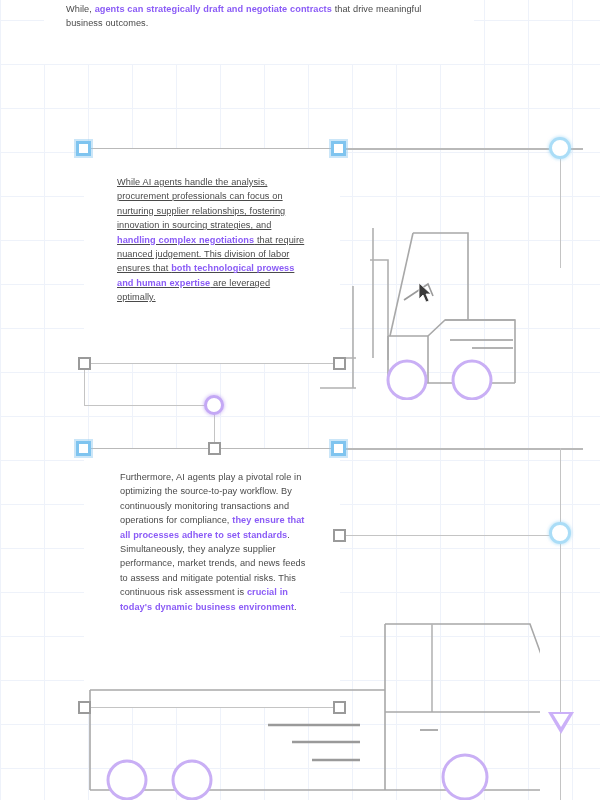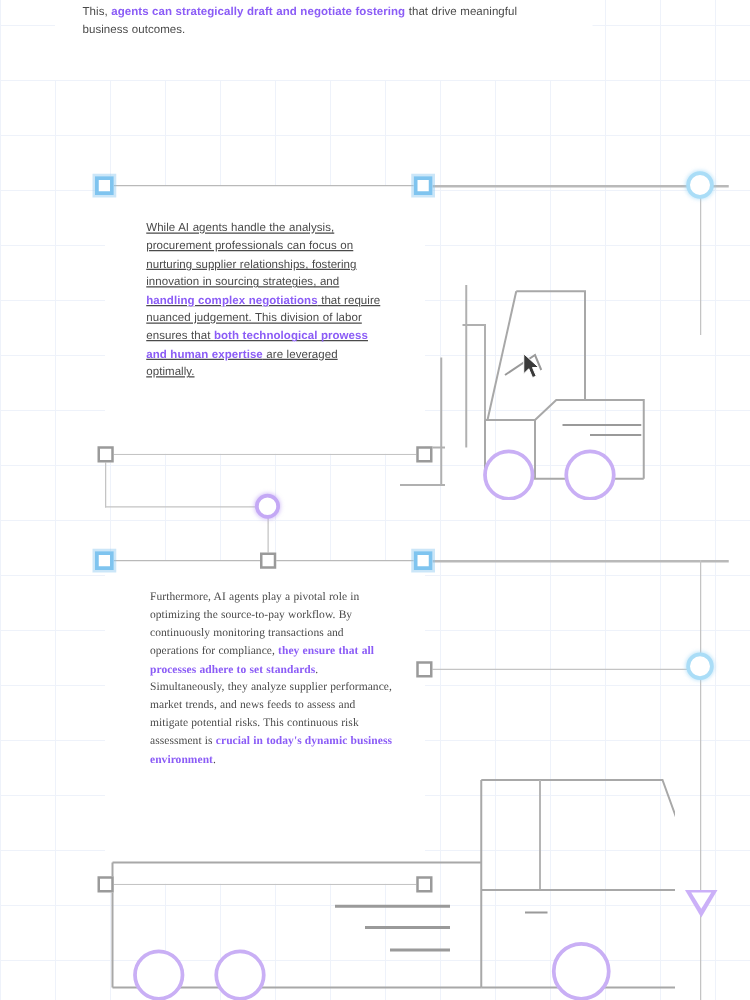--- a/index.html
+++ b/index.html
@@ -122,21 +122,21 @@
     pointer-events: none;
   }
 </style>
 </head>
 <body>
 
 <div id="canvas">
 
   <div class="card" style="left:44px; top:-30px; width:430px; height:94px; padding:8px 22px 0 22px;">
     <div class="card-text" style="padding-top:24px;">
-      <span>This, </span><span class="hl">agents can strategically draft and negotiate fostering</span><span> that drive meaningful business outcomes.</span>
+      <span>While, </span><span class="hl">agents can strategically draft and negotiate contracts</span><span> that drive meaningful business outcomes.</span>
     </div>
   </div>
 
   <div class="line-h" style="left:83px; top:148px; width:500px;"></div>
   <div class="line-v-thin" style="left:84px; top:149px; height:215px;"></div>
   <div class="line-v-thin" style="left:339px; top:149px; height:215px;"></div>
   <div class="line-h-thin" style="left:84px; top:363px; width:256px;"></div>
   <div class="line-v-thin" style="left:84px; top:363px; height:43px;"></div>
   <div class="line-h-thin" style="left:84px; top:405px; width:123px;"></div>
   <div class="line-v-thin" style="left:214px; top:405px; height:45px;"></div>
@@ -180,21 +180,21 @@
   </div>
 
   <div class="line-h" style="left:83px; top:448px; width:500px;"></div>
   <div class="line-v-thin" style="left:84px; top:449px; height:258px;"></div>
   <div class="line-v-thin" style="left:339px; top:449px; height:258px;"></div>
   <div class="line-h-thin" style="left:339px; top:535px; width:215px;"></div>
   <div class="line-h-thin" style="left:84px; top:707px; width:256px;"></div>
   <div class="line-v-thin" style="left:560px; top:448px; height:352px;"></div>
 
   <div class="card" style="left:84px; top:449px; width:256px; height:258px;">
-    <div class="card-text" style="padding:21px 26px 0 36px;font-family:Liberation Serif, serif;">
+    <div class="card-text" style="padding:21px 26px 0 36px;">
       <span>Furthermore, AI agents play a pivotal role in optimizing the source-to-pay workflow. By continuously monitoring transactions and operations for compliance, </span><span class="hl">they ensure that all processes adhere to set standards</span><span>. Simultaneously, they analyze supplier performance, market trends, and news feeds to assess and mitigate potential risks. This continuous risk assessment is </span><span class="hl">crucial in today's dynamic business environment</span><span>.</span>
     </div>
   </div>
 
   <svg class="ill" style="left:80px; top:612px;" width="460" height="190" viewBox="0 0 460 190">
     <g fill="none" stroke="#a8a8a8" stroke-width="1.6">
 
       <path d="M305 12 L450 12 L482 100"></path>
       <path d="M305 12 L305 100"></path>
       <path d="M352 12 L352 100" stroke="#b5b5b5"></path>

